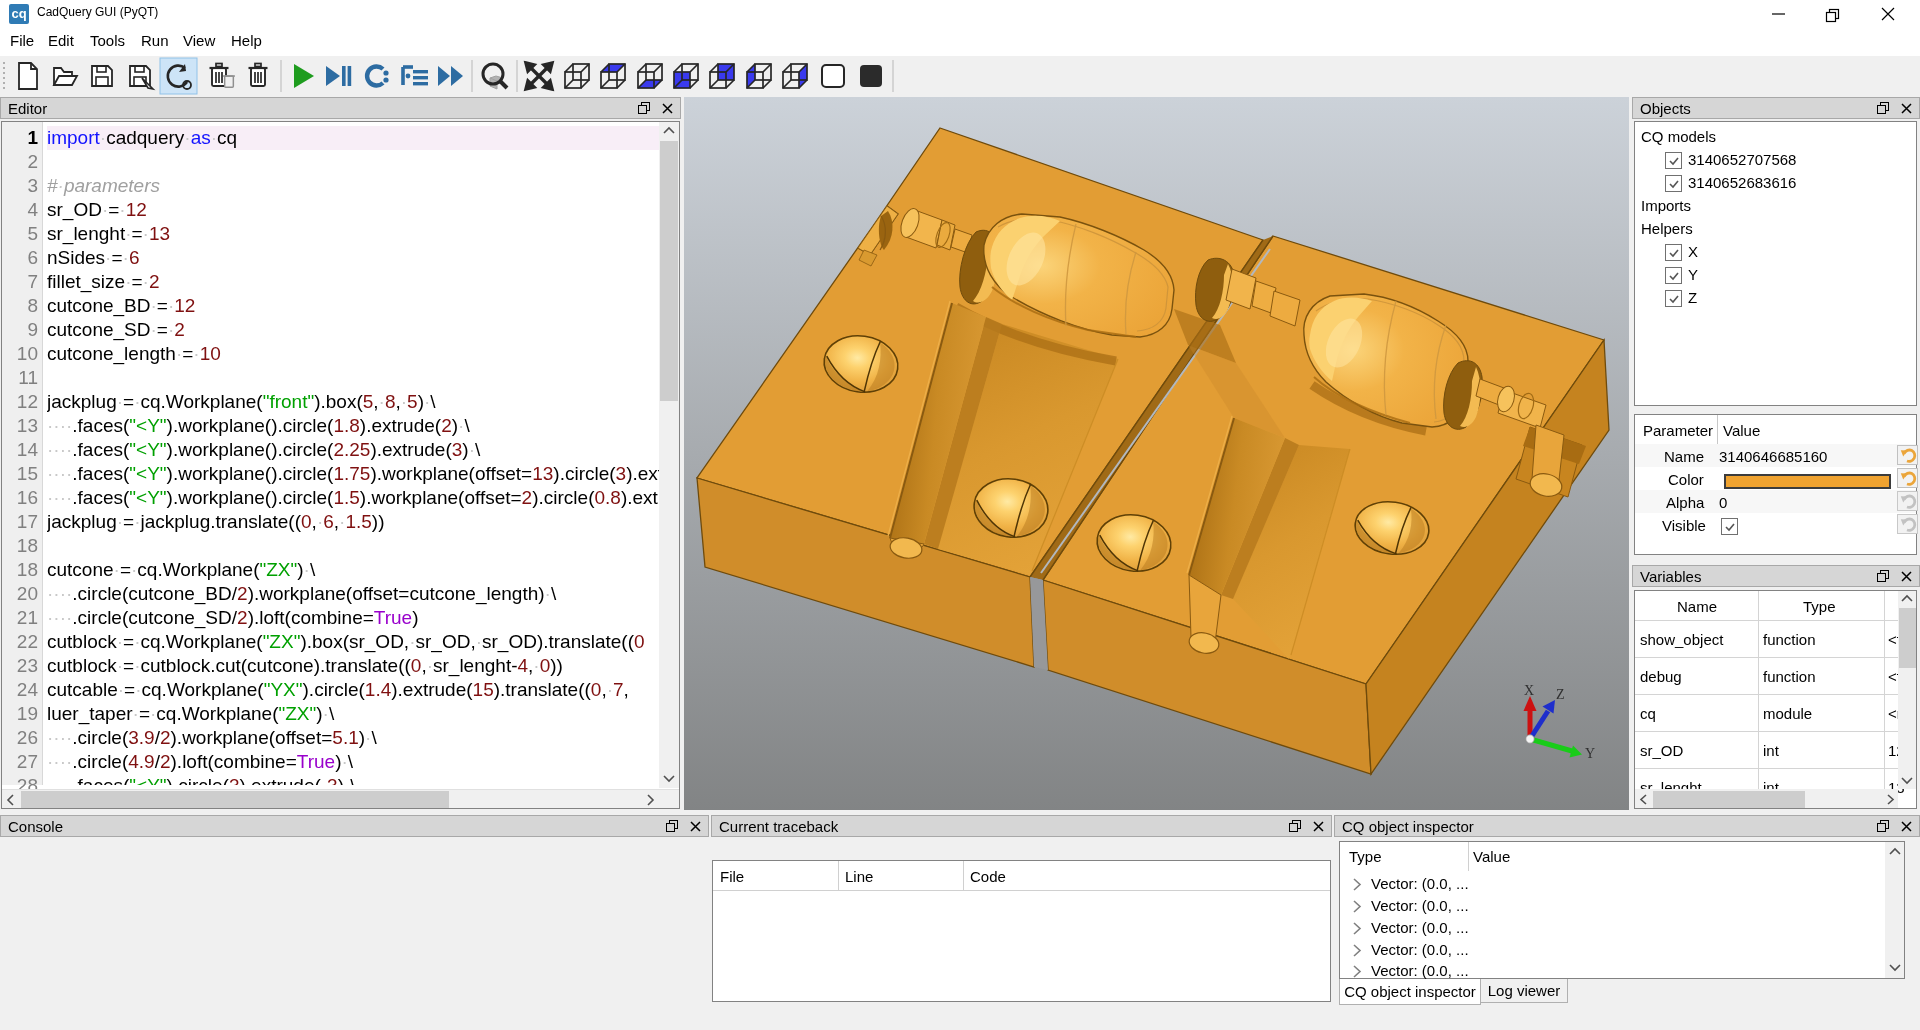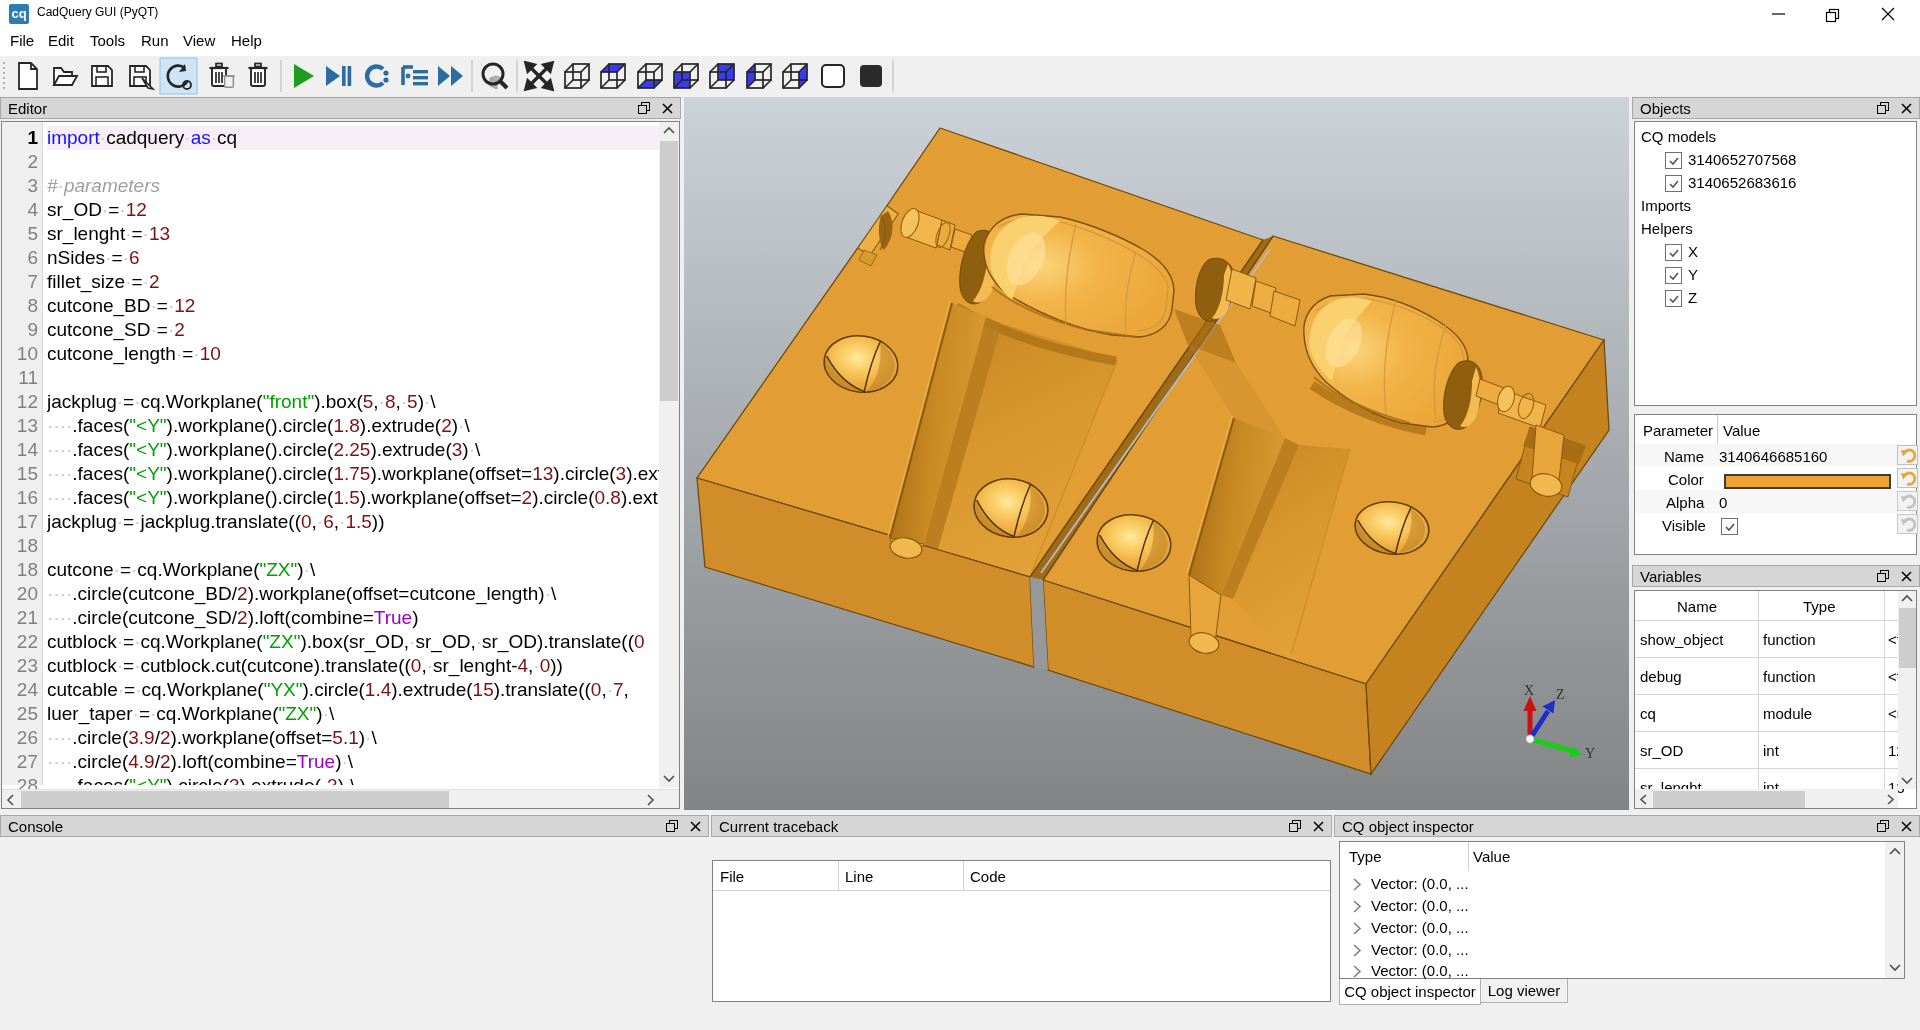--- a/index.html
+++ b/index.html
@@ -248,21 +248,21 @@
 <div class="gut" style="top:340px;left:2px;">15</div>
 <div class="gut" style="top:364px;left:2px;">16</div>
 <div class="gut" style="top:388px;left:2px;">17</div>
 <div class="gut" style="top:412px;left:2px;text-align:right;">18</div>
 <div class="gut" style="top:436px;left:2px;">18</div>
 <div class="gut" style="top:460px;left:2px;">20</div>
 <div class="gut" style="top:484px;left:2px;">21</div>
 <div class="gut" style="top:508px;left:2px;">22</div>
 <div class="gut" style="top:532px;left:2px;">23</div>
 <div class="gut" style="top:556px;left:2px;">24</div>
-<div class="gut" style="top:580px;left:2px;">25</div>
+<div class="gut" style="top:580px;left:2px;">19</div>
 <div class="gut" style="top:604px;left:2px;">26</div>
 <div class="gut" style="top:628px;left:2px;">27</div>
 <div class="gut" style="top:652px;left:2px;">28</div>
       </div>
     <div id="codewrap" class="abs" style="left:45px;top:0;width:612px;height:663px;overflow:hidden;">
       <div class="abs" style="left:0;top:4px;width:612px;height:24px;background:#f8eef7;"></div>
       <div id="code"><div class="cl" style="top:4px"><span class="kw">import</span><span class="dot">·</span>cadquery<span class="dot">·</span><span class="kw">as</span><span class="dot">·</span>cq</div>
 <div class="cl" style="top:52px"><span class="cm">#<span class="dot">·</span>parameters</span></div>
 <div class="cl" style="top:76px">sr_OD<span class="dot">·</span>=<span class="dot">·</span><span class="num">12</span></div>
 <div class="cl" style="top:100px">sr_lenght<span class="dot">·</span>=<span class="dot">·</span><span class="num">13</span></div>

